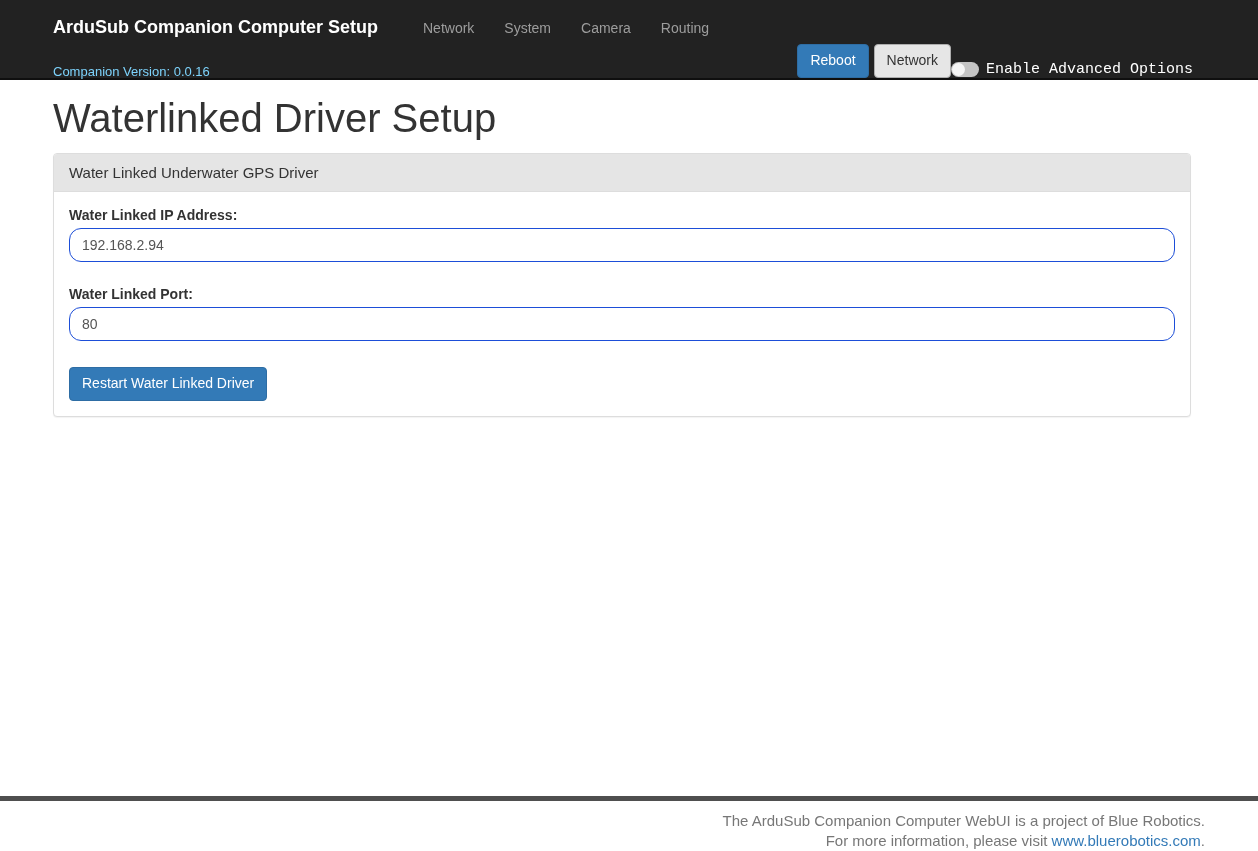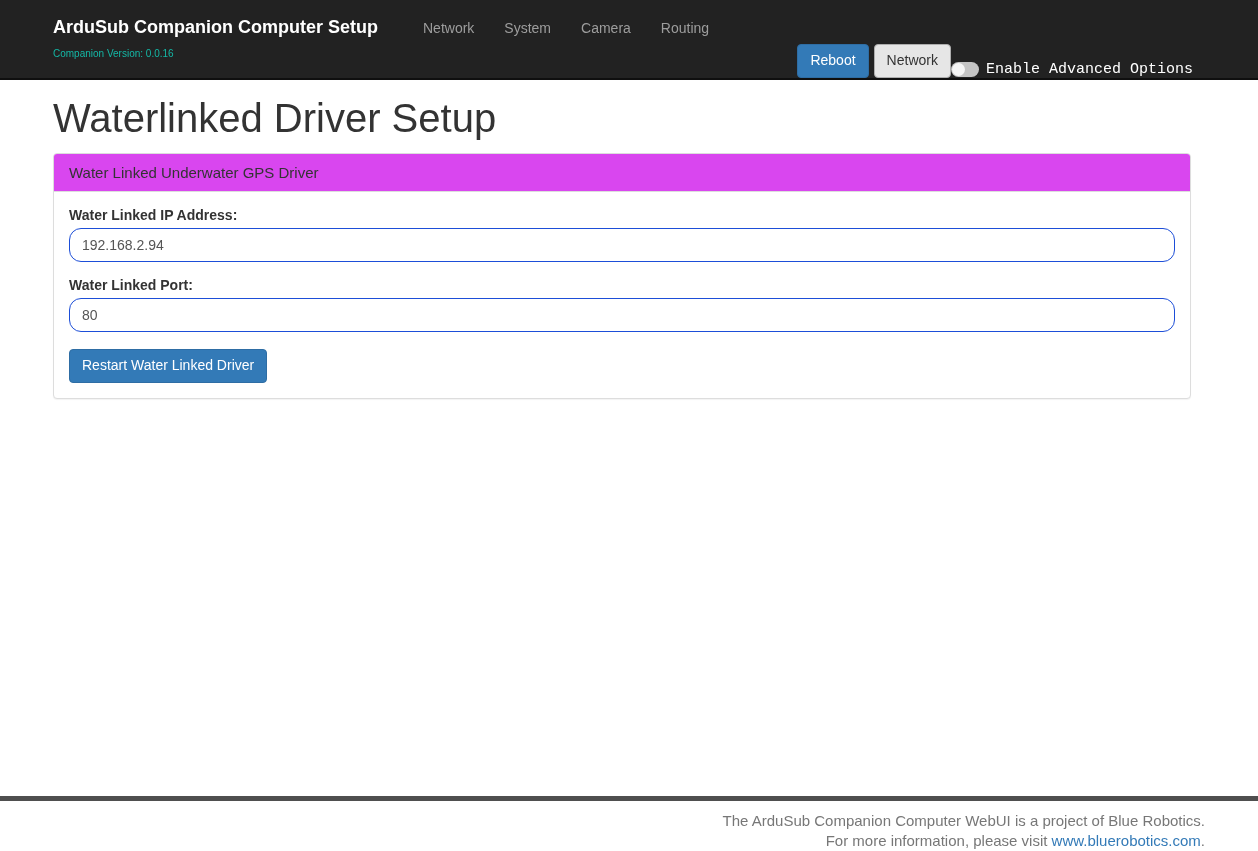--- a/index.html
+++ b/index.html
@@ -36,23 +36,23 @@
   .nav-links { display: flex; list-style: none; margin-left: 30px; }
   .nav-links a {
     color: #9d9d9d;
     font-size: 14px;
     text-decoration: none;
     padding: 0 15px;
     line-height: 24px;
     display: inline-block;
   }
   .version {
-    color: #14b8a6;
-    font-size: 10px;
-    margin-top: 8px;
+    color: #7dd3fc;
+    font-size: 13px;
+    margin-top: 24px;
   }
 
   .nav-right {
     padding-top: 5px;
     display: flex;
     flex-direction: row;
     align-items: flex-end;
   }
   .nav-btn-row { display: flex; gap: 5px; }
   .btn {
@@ -109,29 +109,29 @@
     margin-bottom: 12px;
     letter-spacing: 0;
   }
   .panel {
     border: 1px solid #dddddd;
     border-radius: 4px;
     box-shadow: 0 1px 1px rgba(0,0,0,0.05);
     background: #ffffff;
   }
   .panel-heading {
-    background: #d946ef;
+    background: #e5e5e5;
     border-bottom: 1px solid #dddddd;
     border-radius: 3px 3px 0 0;
     padding: 10px 15px;
     font-size: 15px;
     color: #333333;
   }
   .panel-body { padding: 15px; }
-  .form-group { margin-bottom: 15px; }
+  .form-group { margin-bottom: 24px; }
   .control-label {
     display: block;
     font-size: 14px;
     font-weight: bold;
     color: #333333;
     margin-bottom: 5px;
   }
   .form-control {
     display: block;
     width: 100%;

